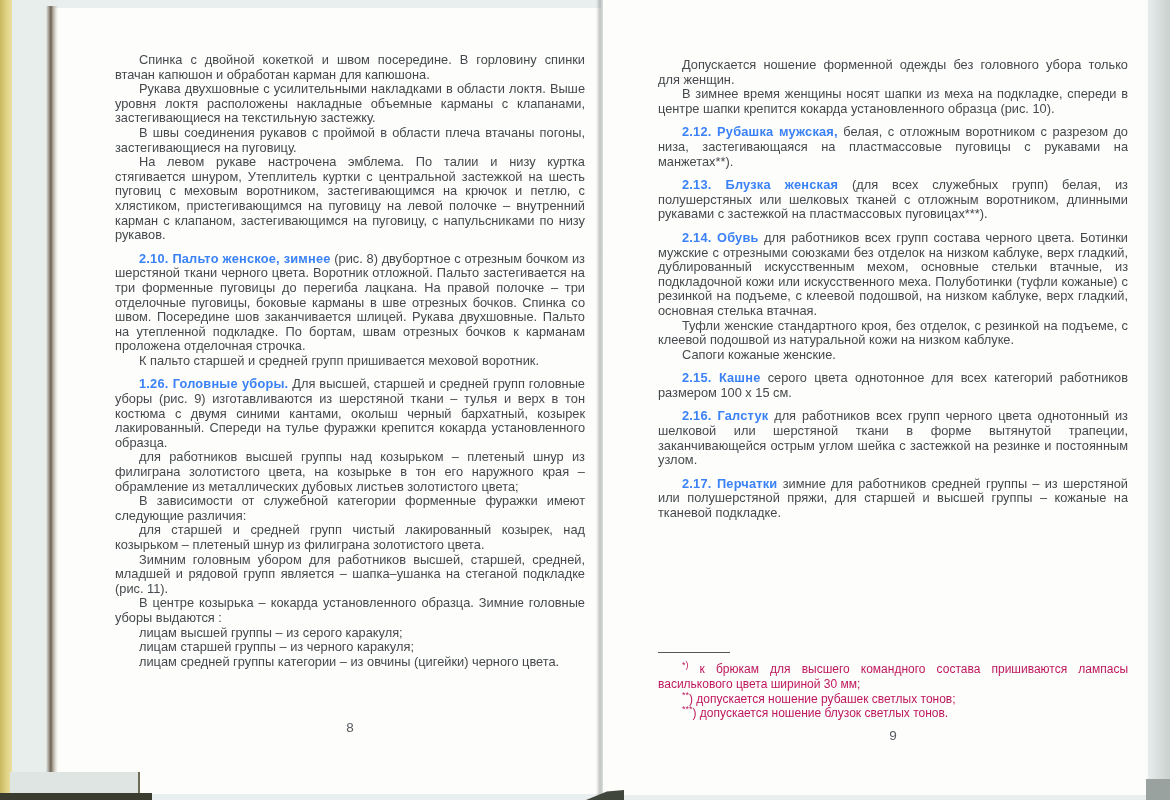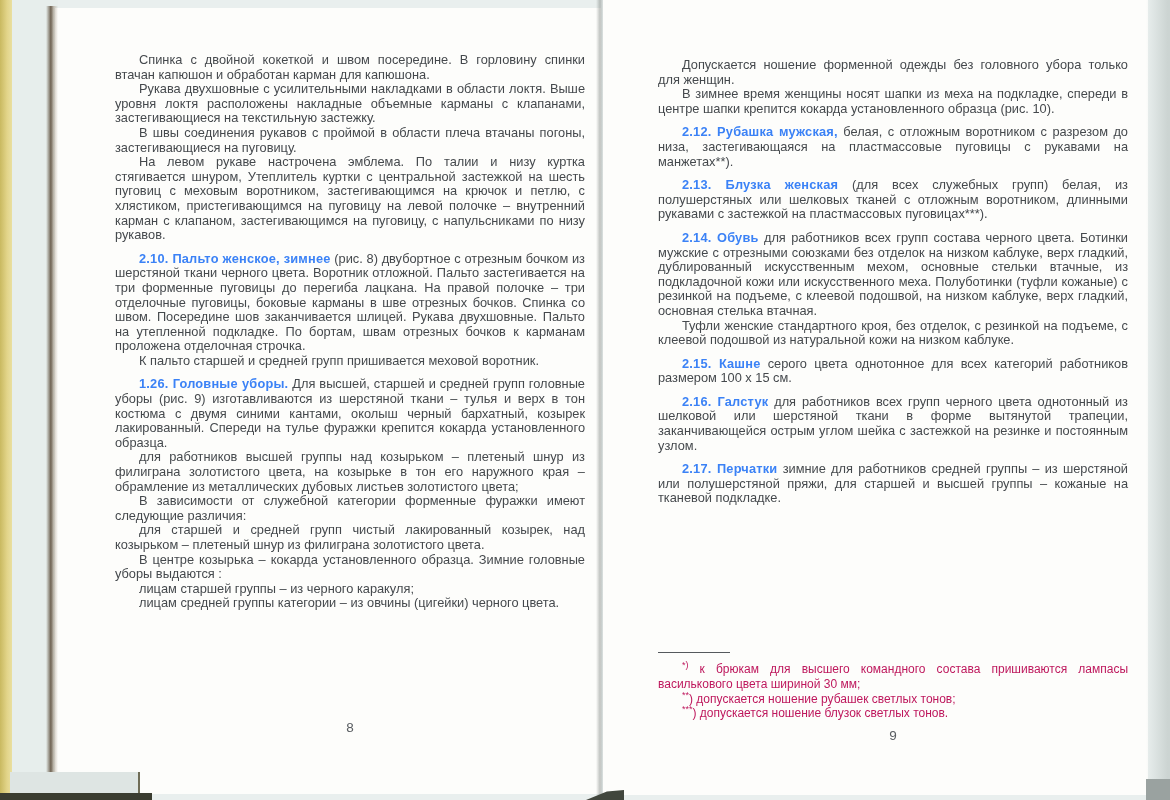--- a/index.html
+++ b/index.html
@@ -95,38 +95,41 @@
         <p>Спинка с двойной кокеткой и швом посередине. В горловину спинки втачан капюшон и обработан карман для капюшона.</p>
         <p>Рукава двухшовные с усилительными накладками в области локтя. Выше уровня локтя расположены накладные объемные карманы с клапанами, застегивающиеся на текстильную застежку.</p>
         <p>В швы соединения рукавов с проймой в области плеча втачаны погоны, застегивающиеся на пуговицу.</p>
         <p>На левом рукаве настрочена эмблема. По талии и низу куртка стягивается шнуром, Утеплитель куртки с центральной застежкой на шесть пуговиц с меховым воротником, застегивающимся на крючок и петлю, с хлястиком, пристегивающимся на пуговицу на левой полочке – внутренний карман с клапаном, застегивающимся на пуговицу, с напульсниками по низу рукавов.</p>
         <p class="sect"><b>2.10. Пальто женское, зимнее</b> (рис. 8) двубортное с отрезным бочком из шерстяной ткани черного цвета. Воротник отложной. Пальто застегивается на три форменные пуговицы до перегиба лацкана. На правой полочке – три отделочные пуговицы, боковые карманы в шве отрезных бочков. Спинка со швом. Посередине шов заканчивается шлицей. Рукава двухшовные. Пальто на утепленной подкладке. По бортам, швам отрезных бочков к карманам проложена отделочная строчка.</p>
         <p>К пальто старшей и средней групп пришивается меховой воротник.</p>
         <p class="sect"><b>1.26. Головные уборы.</b> Для высшей, старшей и средней групп головные уборы (рис. 9) изготавливаются из шерстяной ткани – тулья и верх в тон костюма с двумя синими кантами, околыш черный бархатный, козырек лакированный. Спереди на тулье фуражки крепится кокарда установленного образца.</p>
         <p>для работников высшей группы над козырьком – плетеный шнур из филиграна золотистого цвета, на козырьке в тон его наружного края – обрамление из металлических дубовых листьев золотистого цвета;</p>
         <p>В зависимости от служебной категории форменные фуражки имеют следующие различия:</p>
         <p>для старшей и средней групп чистый лакированный козырек, над козырьком – плетеный шнур из филиграна золотистого цвета.</p>
+        <p>Зимним головным убором для работников высшей, старшей, средней, младшей и рядовой групп является – шапка–ушанка на стеганой подкладке (рис. 11).</p>
         <p>В центре козырька – кокарда установленного образца. Зимние головные уборы выдаются :</p>
+        <p>лицам высшей группы – из серого каракуля;</p>
         <p>лицам старшей группы – из черного каракуля;</p>
         <p>лицам средней группы категории – из овчины (цигейки) черного цвета.</p>
       </div>
     <div class="page-number">8</div>
   </div>
 
   <div class="spine-left"></div>
   <div class="gutter"></div>
 
   <div class="page page-right">
     <div class="text-col">
         <p>Допускается ношение форменной одежды без головного убора только для женщин.</p>
         <p>В зимнее время женщины носят шапки из меха на подкладке, спереди в центре шапки крепится кокарда установленного образца (рис. 10).</p>
         <p class="sect"><b>2.12. Рубашка мужская,</b> белая, с отложным воротником с разрезом до низа, застегивающаяся на пластмассовые пуговицы с рукавами на манжетах**).</p>
         <p class="sect"><b>2.13. Блузка женская</b> (для всех служебных групп) белая, из полушерстяных или шелковых тканей с отложным воротником, длинными рукавами с застежкой на пластмассовых пуговицах***).</p>
         <p class="sect"><b>2.14. Обувь</b> для работников всех групп состава черного цвета. Ботинки мужские с отрезными союзками без отделок на низком каблуке, верх гладкий, дублированный искусственным мехом, основные стельки втачные, из подкладочной кожи или искусственного меха. Полуботинки (туфли кожаные) с резинкой на подъеме, с клеевой подошвой, на низком каблуке, верх гладкий, основная стелька втачная.</p>
         <p>Туфли женские стандартного кроя, без отделок, с резинкой на подъеме, с клеевой подошвой из натуральной кожи на низком каблуке.</p>
+        <p>Сапоги кожаные женские.</p>
         <p class="sect"><b>2.15. Кашне</b> серого цвета однотонное для всех категорий работников размером 100 х 15 см.</p>
         <p class="sect"><b>2.16. Галстук</b> для работников всех групп черного цвета однотонный из шелковой или шерстяной ткани в форме вытянутой трапеции, заканчивающейся острым углом шейка с застежкой на резинке и постоянным узлом.</p>
         <p class="sect"><b>2.17. Перчатки</b> зимние для работников средней группы – из шерстяной или полушерстяной пряжи, для старшей и высшей группы – кожаные на тканевой подкладке.</p>
       </div>
     <div class="footnote-rule"></div>
     <div class="footnotes">
         <p><sup>*)</sup> к брюкам для высшего командного состава пришиваются лампасы василькового цвета шириной 30 мм;</p>
         <p><sup>**</sup>) допускается ношение рубашек светлых тонов;</p>
         <p><sup>***</sup>) допускается ношение блузок светлых тонов.</p>
       </div>

